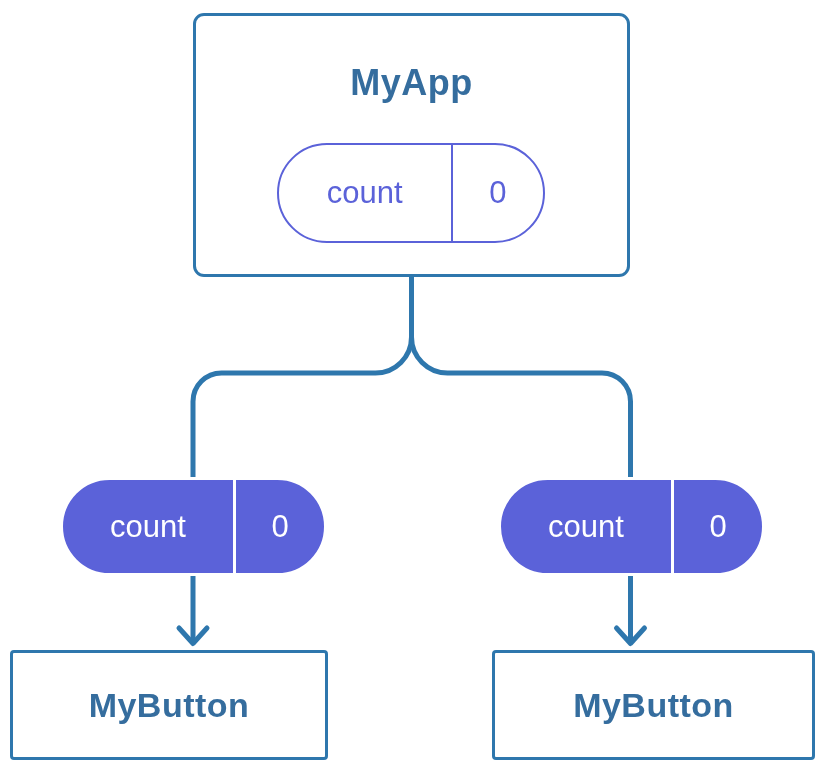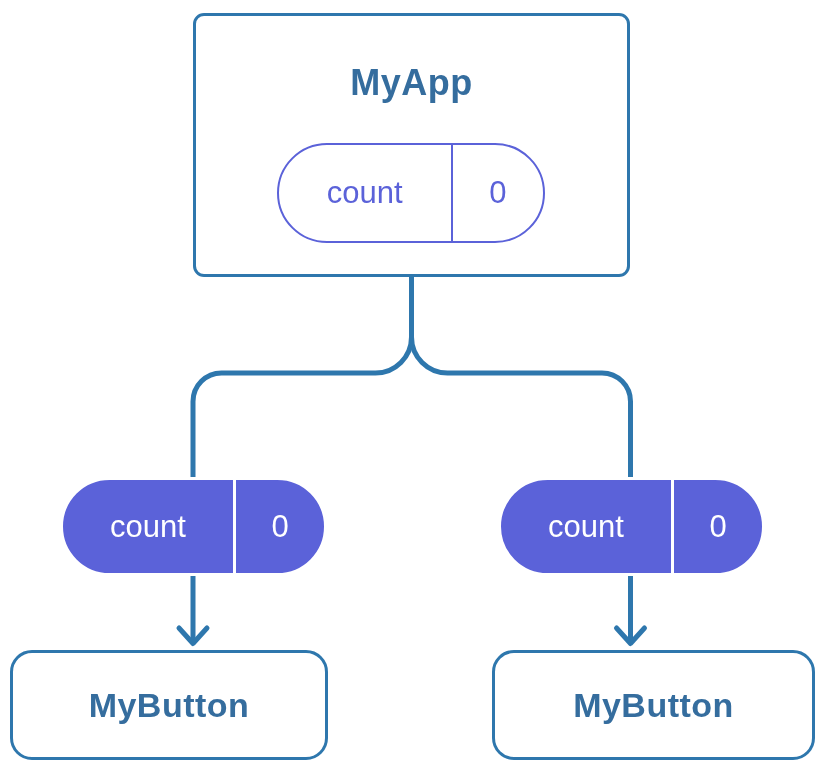--- a/index.html
+++ b/index.html
@@ -47,21 +47,21 @@
     text-align: center;
     font-size: 36px;
     font-weight: 600;
     letter-spacing: 0.5px;
     color: #356d9e;
   }
   .button-box {
     display: flex;
     align-items: center;
     justify-content: center;
-    border-radius: 22px;
+    border-radius: 4px;
   }
   .button-box-left  { left: 10px;  top: 650px; width: 318px; height: 110px; }
   .button-box-right { left: 492px; top: 650px; width: 323px; height: 110px; }
   .button-title {
     font-size: 34px;
     font-weight: 600;
     letter-spacing: 0.5px;
     color: #356d9e;
   }
   .pill {

